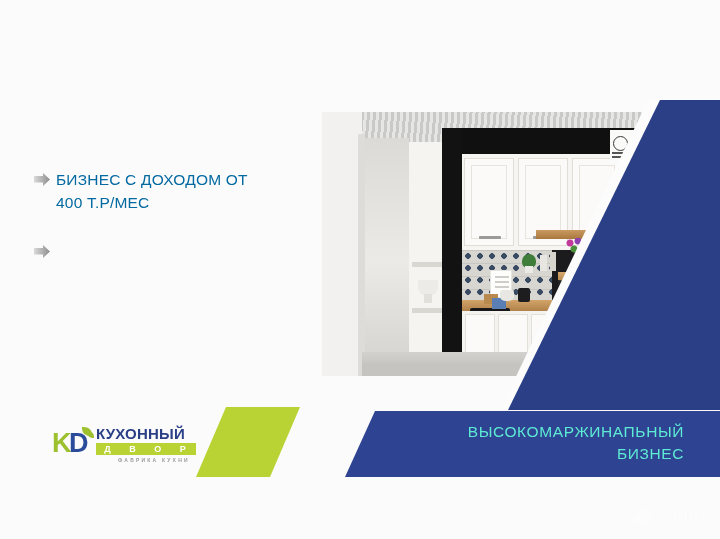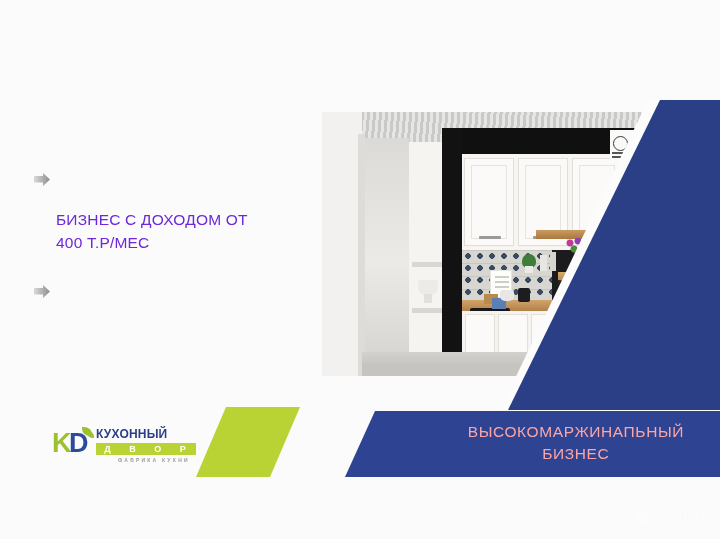--- a/index.html
+++ b/index.html
@@ -32,24 +32,23 @@
     flex:0 0 auto;
     width:16px;height:13px;
     margin-top:5px;margin-right:6px;
     position:relative;
   }
   .arrow svg{display:block;}
   .btext{
     font-size:15.5px;
     line-height:23px;
     letter-spacing:.2px;
-    color:#6d28d9;
+    color:#0369a1;
     font-weight:400;
     white-space:pre-line;
-    margin-top:40px;
   }
 
   
   .photo{
     position:absolute;
     left:322px;top:112px;
     width:325px;height:264px;
     overflow:hidden;
     background:#cfcdc9;
   }
@@ -171,22 +170,22 @@
     background:#b9d334;
     clip-path:polygon(30px 0,104px 0,74px 70px,0 70px);
   }
   .bluebanner{
     position:absolute;left:345px;top:411px;width:375px;height:66px;
     background:#2e4391;
     clip-path:polygon(30px 0,375px 0,375px 66px,0 66px);
   }
   .bluebanner .bb-text{
     position:absolute;right:36px;top:10px;
-    text-align:center;
-    color:#fca5a5;
+    text-align:right;
+    color:#5eead4;
     font-size:15.5px;
     line-height:22px;
     letter-spacing:.6px;
     white-space:pre-line;
   }
 
   
   .logo{
     position:absolute;left:52px;top:424px;width:146px;height:44px;
   }
@@ -205,21 +204,21 @@
   .leaf{
     position:absolute;left:30px;top:-1px;width:10px;height:9px;
     background:#9cc02e;border-radius:0 80% 0 80%;transform:rotate(-18px);
   }
   .leaf2{
     position:absolute;left:35px;top:3px;width:7px;height:7px;
     background:#9cc02e;border-radius:0 80% 0 80%;
   }
   .logo-word{
     position:absolute;left:44px;top:2px;
-    font-size:12px;font-weight:bold;color:#2b3f87;letter-spacing:.2px;
+    font-size:15px;font-weight:bold;color:#2b3f87;letter-spacing:.2px;
     line-height:16px;
   }
   .logo-dvor{
     position:absolute;left:44px;top:19px;width:100px;height:12px;
     background:#b9d334;display:flex;align-items:center;justify-content:space-around;
   }
   .logo-dvor span{
     font-size:9px;font-weight:bold;color:#ffffff;letter-spacing:2px;
   }
   .logo-tag{

